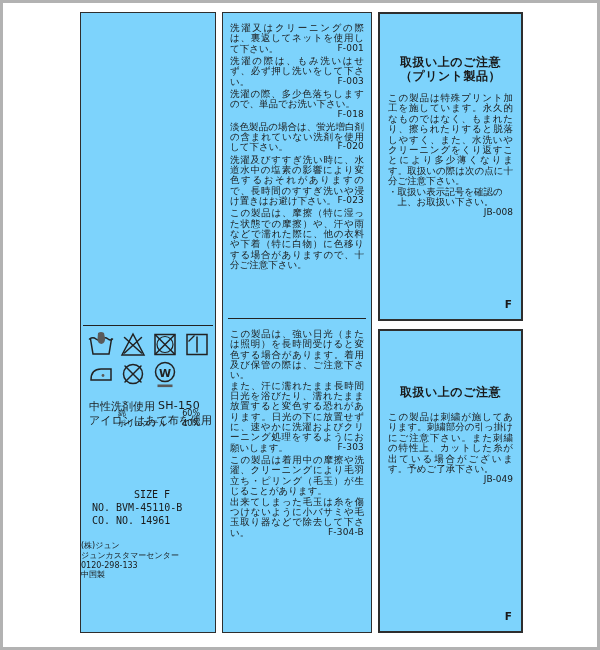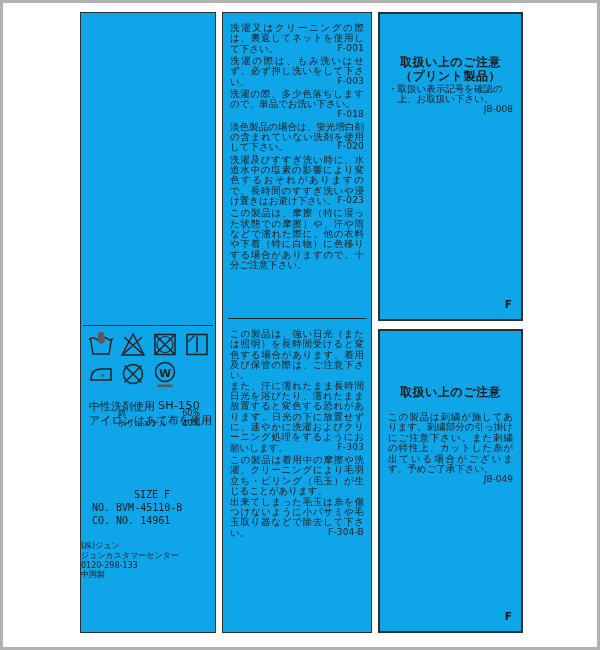--- a/index.html
+++ b/index.html
@@ -2,21 +2,21 @@
 <html><head>
 <meta charset="utf-8">
 <style>
   html,body { margin:0; padding:0; background:#ffffff; }
   #stage {
     position:relative; width:600px; height:650px; background:#ffffff;
     font-family:"DejaVu Sans", sans-serif; color:#1a1a1a; overflow:hidden;
   }
   .frame { position:absolute; inset:0; border:3px solid #b2b2b2; pointer-events:none; }
 
-  .box { position:absolute; background:#0ea5e9; border:1px solid #2e2e2e; box-sizing:border-box; }
+  .box { position:absolute; background:#7dd3fc; border:1px solid #2e2e2e; box-sizing:border-box; }
   #box-left { left:80px;  top:12px;  width:136px; height:621px; }
   #box-mid  { left:222px; top:12px;  width:150px; height:621px; }
   #box-rt   { left:378px; top:12px;  width:145px; height:309px; border-width:2px; }
   #box-rb   { left:378px; top:329px; width:145px; height:304px; border-width:2px; }
 
   
   .mid-top { height:305px; box-sizing:border-box; padding:10px 7px 0 7px; overflow:hidden; }
   .sep-mid { border-top:1px solid #222; margin:0 5px; }
   .mid-bottom { padding:10px 7px 0 7px; }
   .item { font-size:9.5px; line-height:1.09; text-align:justify; margin-bottom:2px; overflow:hidden; }
@@ -149,20 +149,21 @@
       <div class="item"><span class="pre">この製品は着用中の摩擦や洗濯、クリーニングにより毛羽立ち・ピリング（毛玉）が生じることがあります。
 出来てしまった毛玉は糸を傷つけないように小バサミや毛玉取り器などで除去して下さい。</span><span class="code">F-304-B</span></div>
     </div>
   </div>
 
   <div class="box" id="box-rt">
     <div class="rt-title">
       <div>取扱い上のご注意</div>
       <div>（プリント製品）</div>
     </div>
+    <div class="rt-body">この製品は特殊プリント加工を施しています。永久的なものではなく、もまれたり、擦られたりすると脱落しやすく、また、水洗いやクリーニングをくり返すことにより多少薄くなります。取扱いの際は次の点に十分ご注意下さい。</div>
     <div class="bullet"><span>・取扱い表示記号を確認の上、お取扱い下さい。</span><span class="code">JB-008</span></div>
     <div class="f-mark">F</div>
   </div>
 
   <div class="box" id="box-rb">
     <div class="rb-title">取扱い上のご注意</div>
     <div class="rb-body">
       <span>この製品は刺繍が施してあります。刺繍部分の引っ掛けにご注意下さい。また刺繍の特性上、カットした糸が出ている場合がございます。予めご了承下さい。</span><span class="code">JB-049</span>
     </div>
     <div class="f-mark">F</div>

